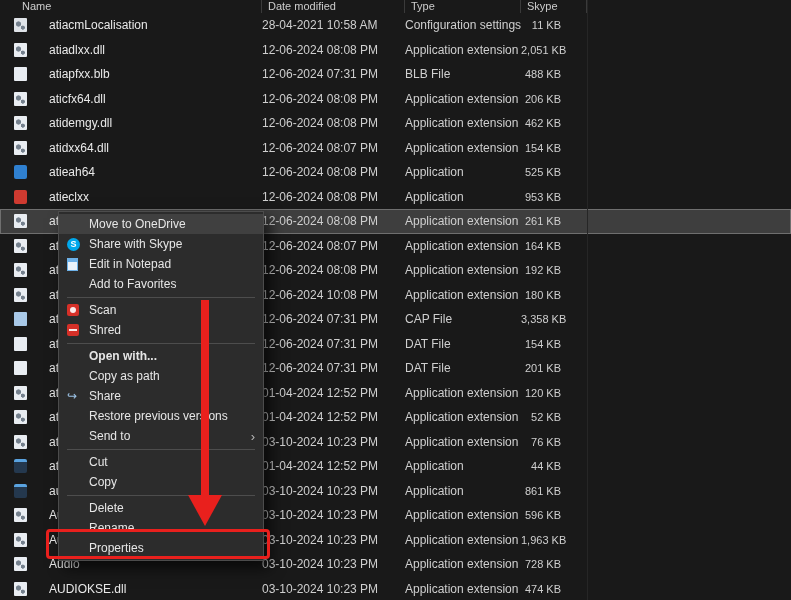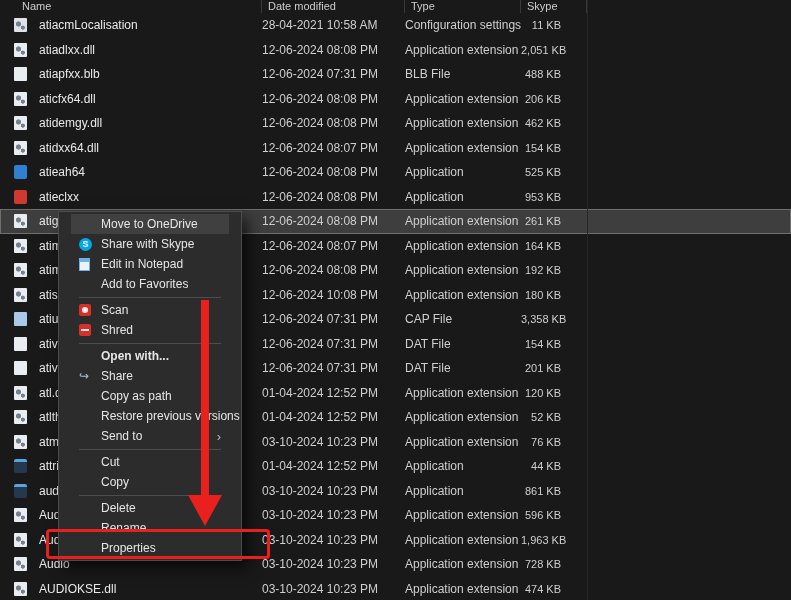--- a/index.html
+++ b/index.html
@@ -23,21 +23,21 @@
   }
   .hcell:first-child { padding-left:8px; }
 
   
   .row {
     display:grid; grid-template-columns:248px 143px 116px 66px;
     padding-left:14px; height:24.5px; align-items:center; font-size:12px;
   }
   .row.selected { background:#3e3e3e; outline:1px solid #6f6f6f; outline-offset:-1px; }
   .cell { white-space:nowrap; overflow:hidden; }
-  .c-name { display:flex; align-items:center; gap:12px; color:#e9e9e9; }
+  .c-name { display:flex; align-items:center; gap:22px; color:#e9e9e9; }
   .c-date, .c-type { color:#cfcfcf; font-size:12px; }
   .c-size { text-align:right; padding-right:26px; color:#cfcfcf; font-size:11px; }
 
   
   .fi { width:13px; height:14px; flex:none; border-radius:1px; }
   .fi-dll, .fi-settings {
     background-color:#e9edf2;
     background-image:
       radial-gradient(circle at 4.5px 6px, #74808d 2.3px, transparent 2.9px),
       radial-gradient(circle at 8.8px 9.6px, #74808d 1.8px, transparent 2.3px);
@@ -46,22 +46,22 @@
   .fi-page { background:#e9edf2; }
   .fi-page-blue { background:#a9c9e8; }
   .fi-app-blue { background:#2f80d0; border-radius:2px; }
   .fi-app-red  { background:#cf3a30; border-radius:2px; }
   .fi-app-dark { background:linear-gradient(#5aa3e0 0 3px, #24384e 3px); border-radius:2px; }
 
   #list-edge { position:absolute; left:587px; top:0; width:1px; height:600px; background:#262626; }
 
   
   #context-menu {
-    position:absolute; left:58px; top:211px; width:184px; z-index:50;
-    background:#2c2c2c; border:1px solid #4c4c4c; padding:2px 12px;
+    position:absolute; left:58px; top:211px; width:206px; z-index:50;
+    background:#2c2c2c; border:1px solid #4c4c4c; padding:2px 0;
     box-shadow:6px 7px 14px rgba(0,0,0,.65);
   }
   .menu-item {
     height:20px; display:flex; align-items:center; padding:0 8px;
     font-size:12px; color:#e6e6e6; cursor:default; white-space:nowrap;
   }
   .menu-item.bold { font-weight:bold; color:#e5e5e5; }
   .menu-item.hover { background:#404040; }
   .menu-item .ic { width:22px; flex:none; display:flex; align-items:center; }
   .menu-sep { height:1px; background:#4d4d4d; margin:2.5px 8px; }
@@ -363,31 +363,31 @@
           <span class="shred-icon"></span>
         </span>
         <span>Shred</span>
       </div>
       <div class="menu-sep"></div>
       <div class="menu-item bold">
         <span class="ic"></span>
         <span>Open with...</span>
       </div>
       <div class="menu-item">
+        <span class="ic"></span>
+        <span>Copy as path</span>
+      </div>
+      <div class="menu-item">
         <span class="ic">
           <span class="share-icon"></span>
         </span>
         <span>Share</span>
       </div>
       <div class="menu-item">
         <span class="ic"></span>
-        <span>Copy as path</span>
-      </div>
-      <div class="menu-item">
-        <span class="ic"></span>
         <span>Restore previous versions</span>
       </div>
       <div class="menu-item">
         <span class="ic"></span>
         <span>Send to</span>
         <span class="chev">›</span>
       </div>
       <div class="menu-sep"></div>
       <div class="menu-item">
         <span class="ic"></span>

